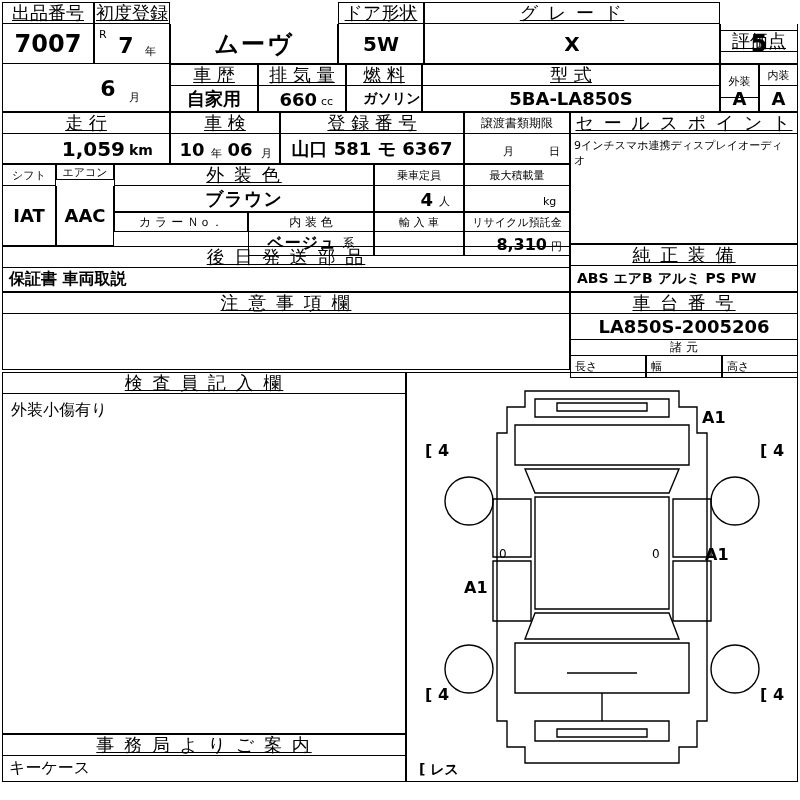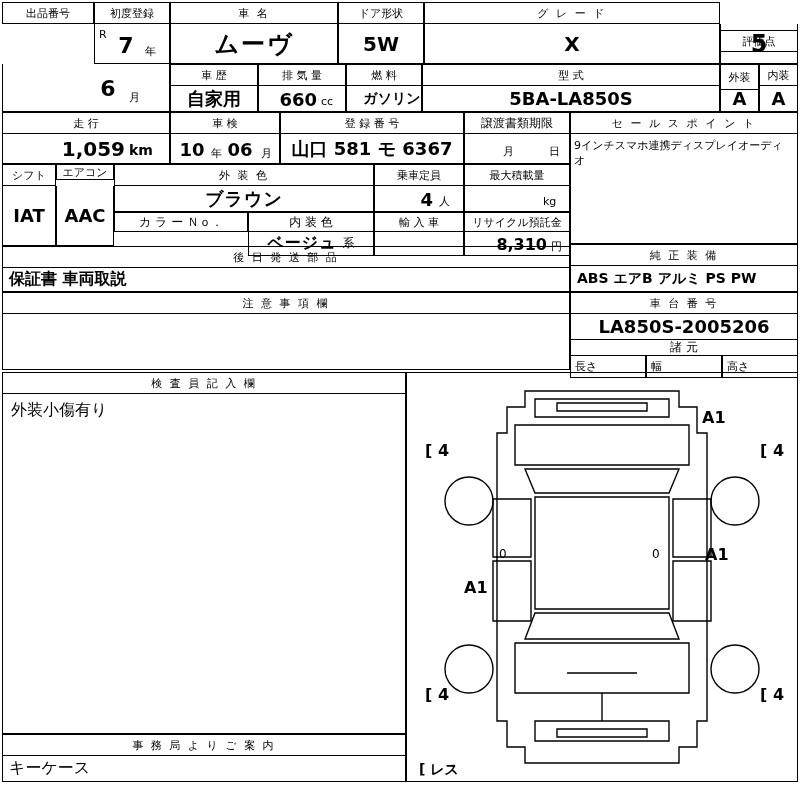--- a/index.html
+++ b/index.html
@@ -11,50 +11,50 @@
     overflow:hidden;
   }
   .sheet{position:relative;width:800px;height:800px;box-sizing:border-box;}
   .bx{position:absolute;box-sizing:border-box;border:1px solid #000;}
   .lbl{position:absolute;box-sizing:border-box;}
   .ctr{display:flex;align-items:center;justify-content:center;text-align:center;}
   .lft{display:flex;align-items:center;justify-content:flex-start;}
   .rgt{display:flex;align-items:center;justify-content:flex-end;}
   .t11{font-size:11px;}
   .t12{font-size:12px;}
-  .t13{font-size:11px;}
+  .t13{font-size:18px;text-decoration:underline;}
   .t14{font-size:14px;}
   .t16{font-size:16px;}
   .t18{font-size:18px;}
   .t20{font-size:20px;}
   .t22{font-size:22px;}
   .t24{font-size:24px;}
   .b{font-weight:bold;}
   .sp1{letter-spacing:1px;}
   .sp2{letter-spacing:2px;}
   .noTop{border-top:none;}
   .diagram{position:absolute;box-sizing:border-box;border:1px solid #000;overflow:hidden;}
   .diagram svg{display:block;}
   .legend{position:absolute;font-size:8.5px;white-space:nowrap;}
 </style>
 </head>
 <body>
 
 <div class="sheet">
 
   <div class="bx lbl ctr t13" style="left:2px;top:2px;width:92px;height:22px;">出品番号</div>
+  <div class="bx lbl ctr t24 b noTop" style="left:2px;top:24px;width:92px;height:40px;">7007</div>
 
   <div class="bx lbl ctr t13" style="left:94px;top:2px;width:76px;height:22px;">初度登録</div>
   <div class="bx lbl noTop" style="left:94px;top:24px;width:76px;height:40px;">
     <div class="lbl lft t11" style="left:4px;top:4px;">R</div>
     <div class="lbl ctr t22 b" style="left:16px;top:6px;width:30px;height:30px;">7</div>
     <div class="lbl lft t11" style="left:50px;top:20px;">年</div>
   </div>
 
-  <div class="bx lbl ctr t13 sp2" style="left:170px;top:2px;width:168px;height:22px;">車 名</div>
   <div class="bx lbl ctr t24 b sp2 noTop" style="left:170px;top:24px;width:168px;height:40px;">ムーヴ</div>
 
   <div class="bx lbl ctr t13" style="left:338px;top:2px;width:86px;height:22px;">ドア形状</div>
   <div class="bx lbl ctr t20 b noTop" style="left:338px;top:24px;width:86px;height:40px;">5W</div>
 
   <div class="bx lbl ctr t13 sp2" style="left:424px;top:2px;width:296px;height:22px;">グ レ ー ド</div>
   <div class="bx lbl ctr t20 b noTop" style="left:424px;top:24px;width:296px;height:40px;">X</div>
 
   <div class="bx lbl ctr t13" style="left:720px;top:2px;width:78px;height:22px;margin-top:28px;">評価点</div>
   <div class="bx lbl ctr t24 b noTop" style="left:720px;top:24px;width:78px;height:40px;">5</div>
@@ -67,21 +67,21 @@
     <div class="lbl rgt t18 b" style="left:0;top:2px;width:58px;height:22px;">660</div>
     <div class="lbl lft t11" style="left:62px;top:9px;">cc</div>
   </div>
 
   <div class="bx lbl ctr t13" style="left:346px;top:64px;width:76px;height:22px;">燃 料</div>
   <div class="bx lbl ctr t14 b noTop" style="left:346px;top:86px;width:76px;height:26px;padding-left:16px;">ガソリン</div>
 
   <div class="bx lbl ctr t13" style="left:422px;top:64px;width:298px;height:22px;">型 式</div>
   <div class="bx lbl ctr t18 b noTop" style="left:422px;top:86px;width:298px;height:26px;">5BA-LA850S</div>
 
-  <div class="bx lbl ctr t11" style="left:720px;top:64px;width:39px;height:26px;text-align:center;">外装</div>
+  <div class="bx lbl ctr t11" style="left:720px;top:64px;width:39px;height:34px;text-align:center;">外装</div>
   <div class="bx lbl ctr t11" style="left:759px;top:64px;width:39px;height:22px;">内装</div>
   <div class="bx lbl ctr t18 b noTop" style="left:720px;top:86px;width:39px;height:26px;">A</div>
   <div class="bx lbl ctr t18 b noTop" style="left:759px;top:86px;width:39px;height:26px;">A</div>
 
   <div class="bx lbl noTop" style="left:2px;top:64px;width:168px;height:48px;">
     <div class="lbl ctr t22 b" style="left:88px;top:8px;width:34px;height:32px;">6</div>
     <div class="lbl lft t11" style="left:126px;top:26px;">月</div>
   </div>
 
   <div class="bx lbl ctr t13" style="left:2px;top:112px;width:168px;height:22px;">走 行</div>

